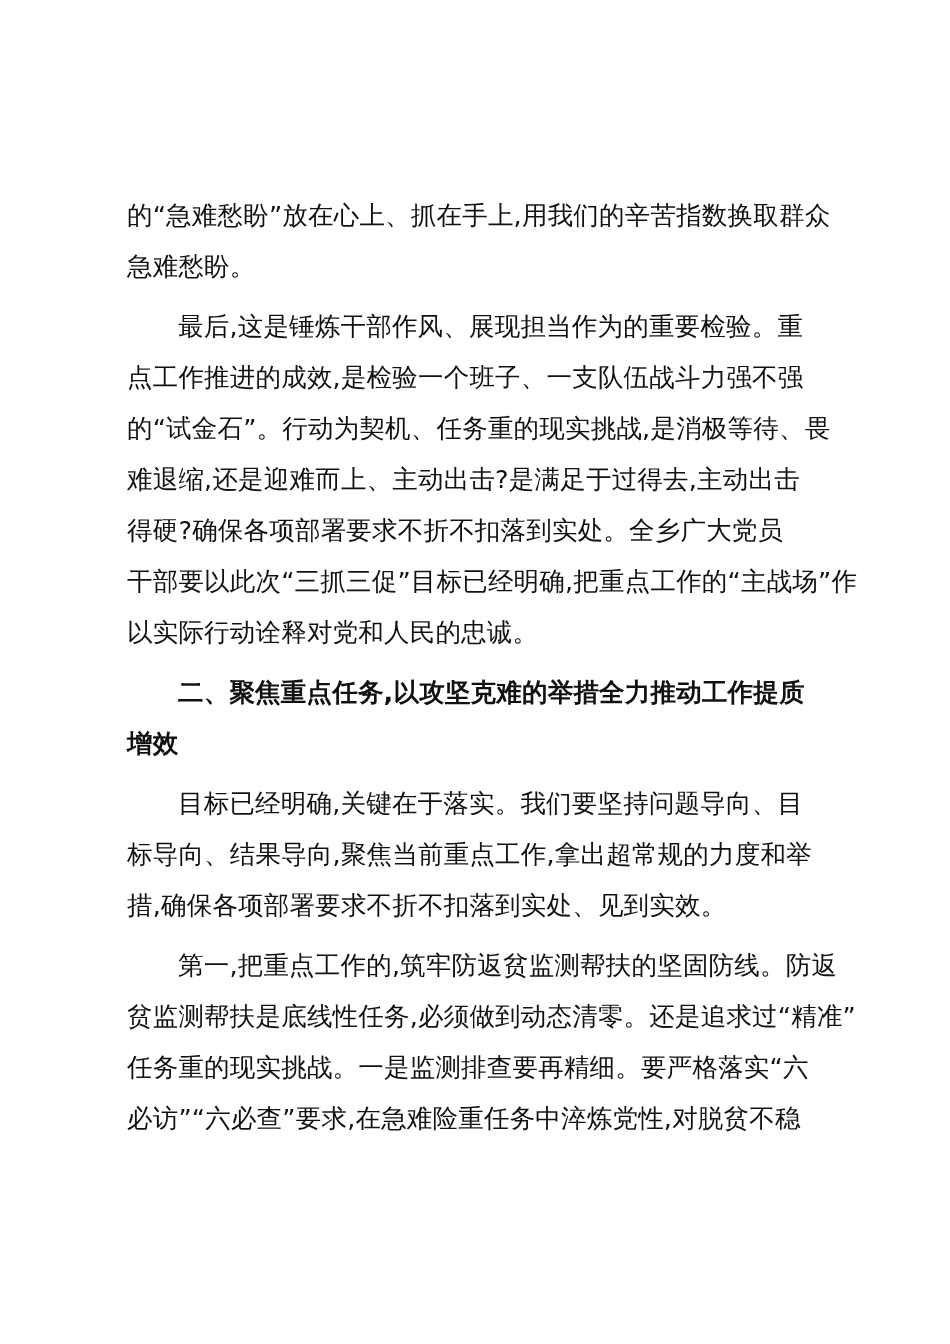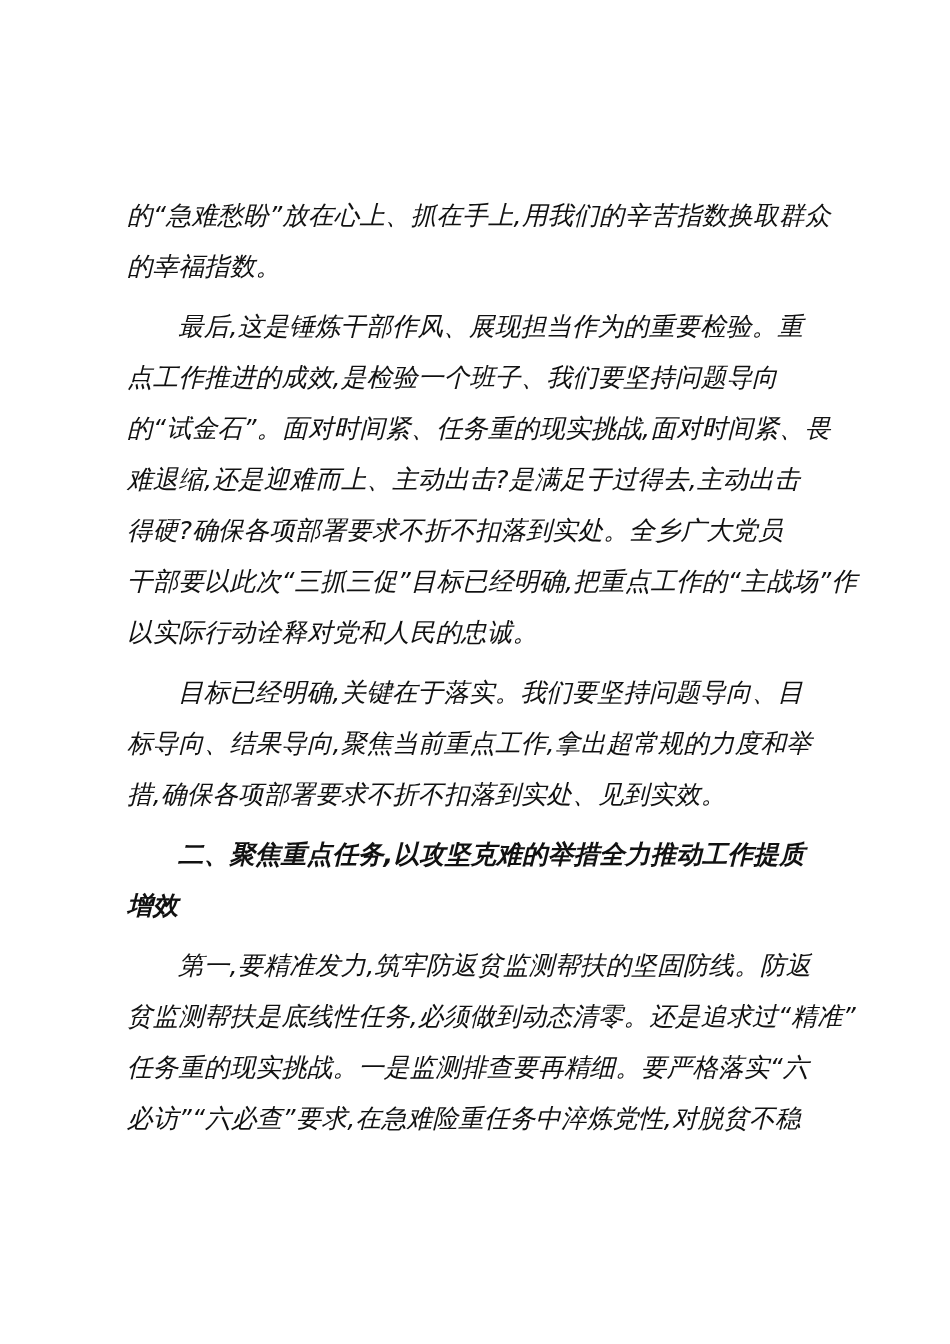--- a/index.html
+++ b/index.html
@@ -23,21 +23,20 @@
     }
     .text-block {
       position: absolute;
       left: 127px;
       top: 190px;
       width: 700px;
       color: #111111;
       font-family: "DejaVu Sans", "Liberation Sans", sans-serif;
       font-size: 25.5px;
       line-height: 51px;
-      font-style: italic;
     }
     .para {
       margin: 0 0 9px 0;
       text-align: justify;
       text-align-last: left;
       word-break: break-all;
       letter-spacing: 0.2px;
     }
     .line {
       display: block;
@@ -46,45 +45,45 @@
     }
   </style>
 </head>
 <body>
 
 <div class="page">
   <div class="text-block">
 
     <div class="para">
       <span class="line">的“急难愁盼”放在心上、抓在手上,用我们的辛苦指数换取群众</span>
-      <span class="line">的幸福指数。</span>
+      <span class="line">急难愁盼。</span>
     </div>
 
     <div class="para">
       <span class="line" style="padding-left:51px">最后,这是锤炼干部作风、展现担当作为的重要检验。重</span>
-      <span class="line">点工作推进的成效,是检验一个班子、我们要坚持问题导向</span>
-      <span class="line">的“试金石”。面对时间紧、任务重的现实挑战,面对时间紧、畏</span>
+      <span class="line">点工作推进的成效,是检验一个班子、一支队伍战斗力强不强</span>
+      <span class="line">的“试金石”。行动为契机、任务重的现实挑战,是消极等待、畏</span>
       <span class="line">难退缩,还是迎难而上、主动出击?是满足于过得去,主动出击</span>
       <span class="line">得硬?确保各项部署要求不折不扣落到实处。全乡广大党员</span>
       <span class="line">干部要以此次“三抓三促”目标已经明确,把重点工作的“主战场”作</span>
       <span class="line">以实际行动诠释对党和人民的忠诚。</span>
+    </div>
+
+    <div class="para" style="font-weight:bold">
+      <span class="line" style="padding-left:51px">二、聚焦重点任务,以攻坚克难的举措全力推动工作提质</span>
+      <span class="line">增效</span>
     </div>
 
     <div class="para">
       <span class="line" style="padding-left:51px">目标已经明确,关键在于落实。我们要坚持问题导向、目</span>
       <span class="line">标导向、结果导向,聚焦当前重点工作,拿出超常规的力度和举</span>
       <span class="line">措,确保各项部署要求不折不扣落到实处、见到实效。</span>
     </div>
 
-    <div class="para" style="font-weight:bold">
-      <span class="line" style="padding-left:51px">二、聚焦重点任务,以攻坚克难的举措全力推动工作提质</span>
-      <span class="line">增效</span>
-    </div>
-
     <div class="para">
-      <span class="line" style="padding-left:51px">第一,要精准发力,筑牢防返贫监测帮扶的坚固防线。防返</span>
+      <span class="line" style="padding-left:51px">第一,把重点工作的,筑牢防返贫监测帮扶的坚固防线。防返</span>
       <span class="line">贫监测帮扶是底线性任务,必须做到动态清零。还是追求过“精准”</span>
       <span class="line">任务重的现实挑战。一是监测排查要再精细。要严格落实“六</span>
       <span class="line">必访”“六必查”要求,在急难险重任务中淬炼党性,对脱贫不稳</span>
     </div>
 
   </div>
 </div>
 
 </body></html>

